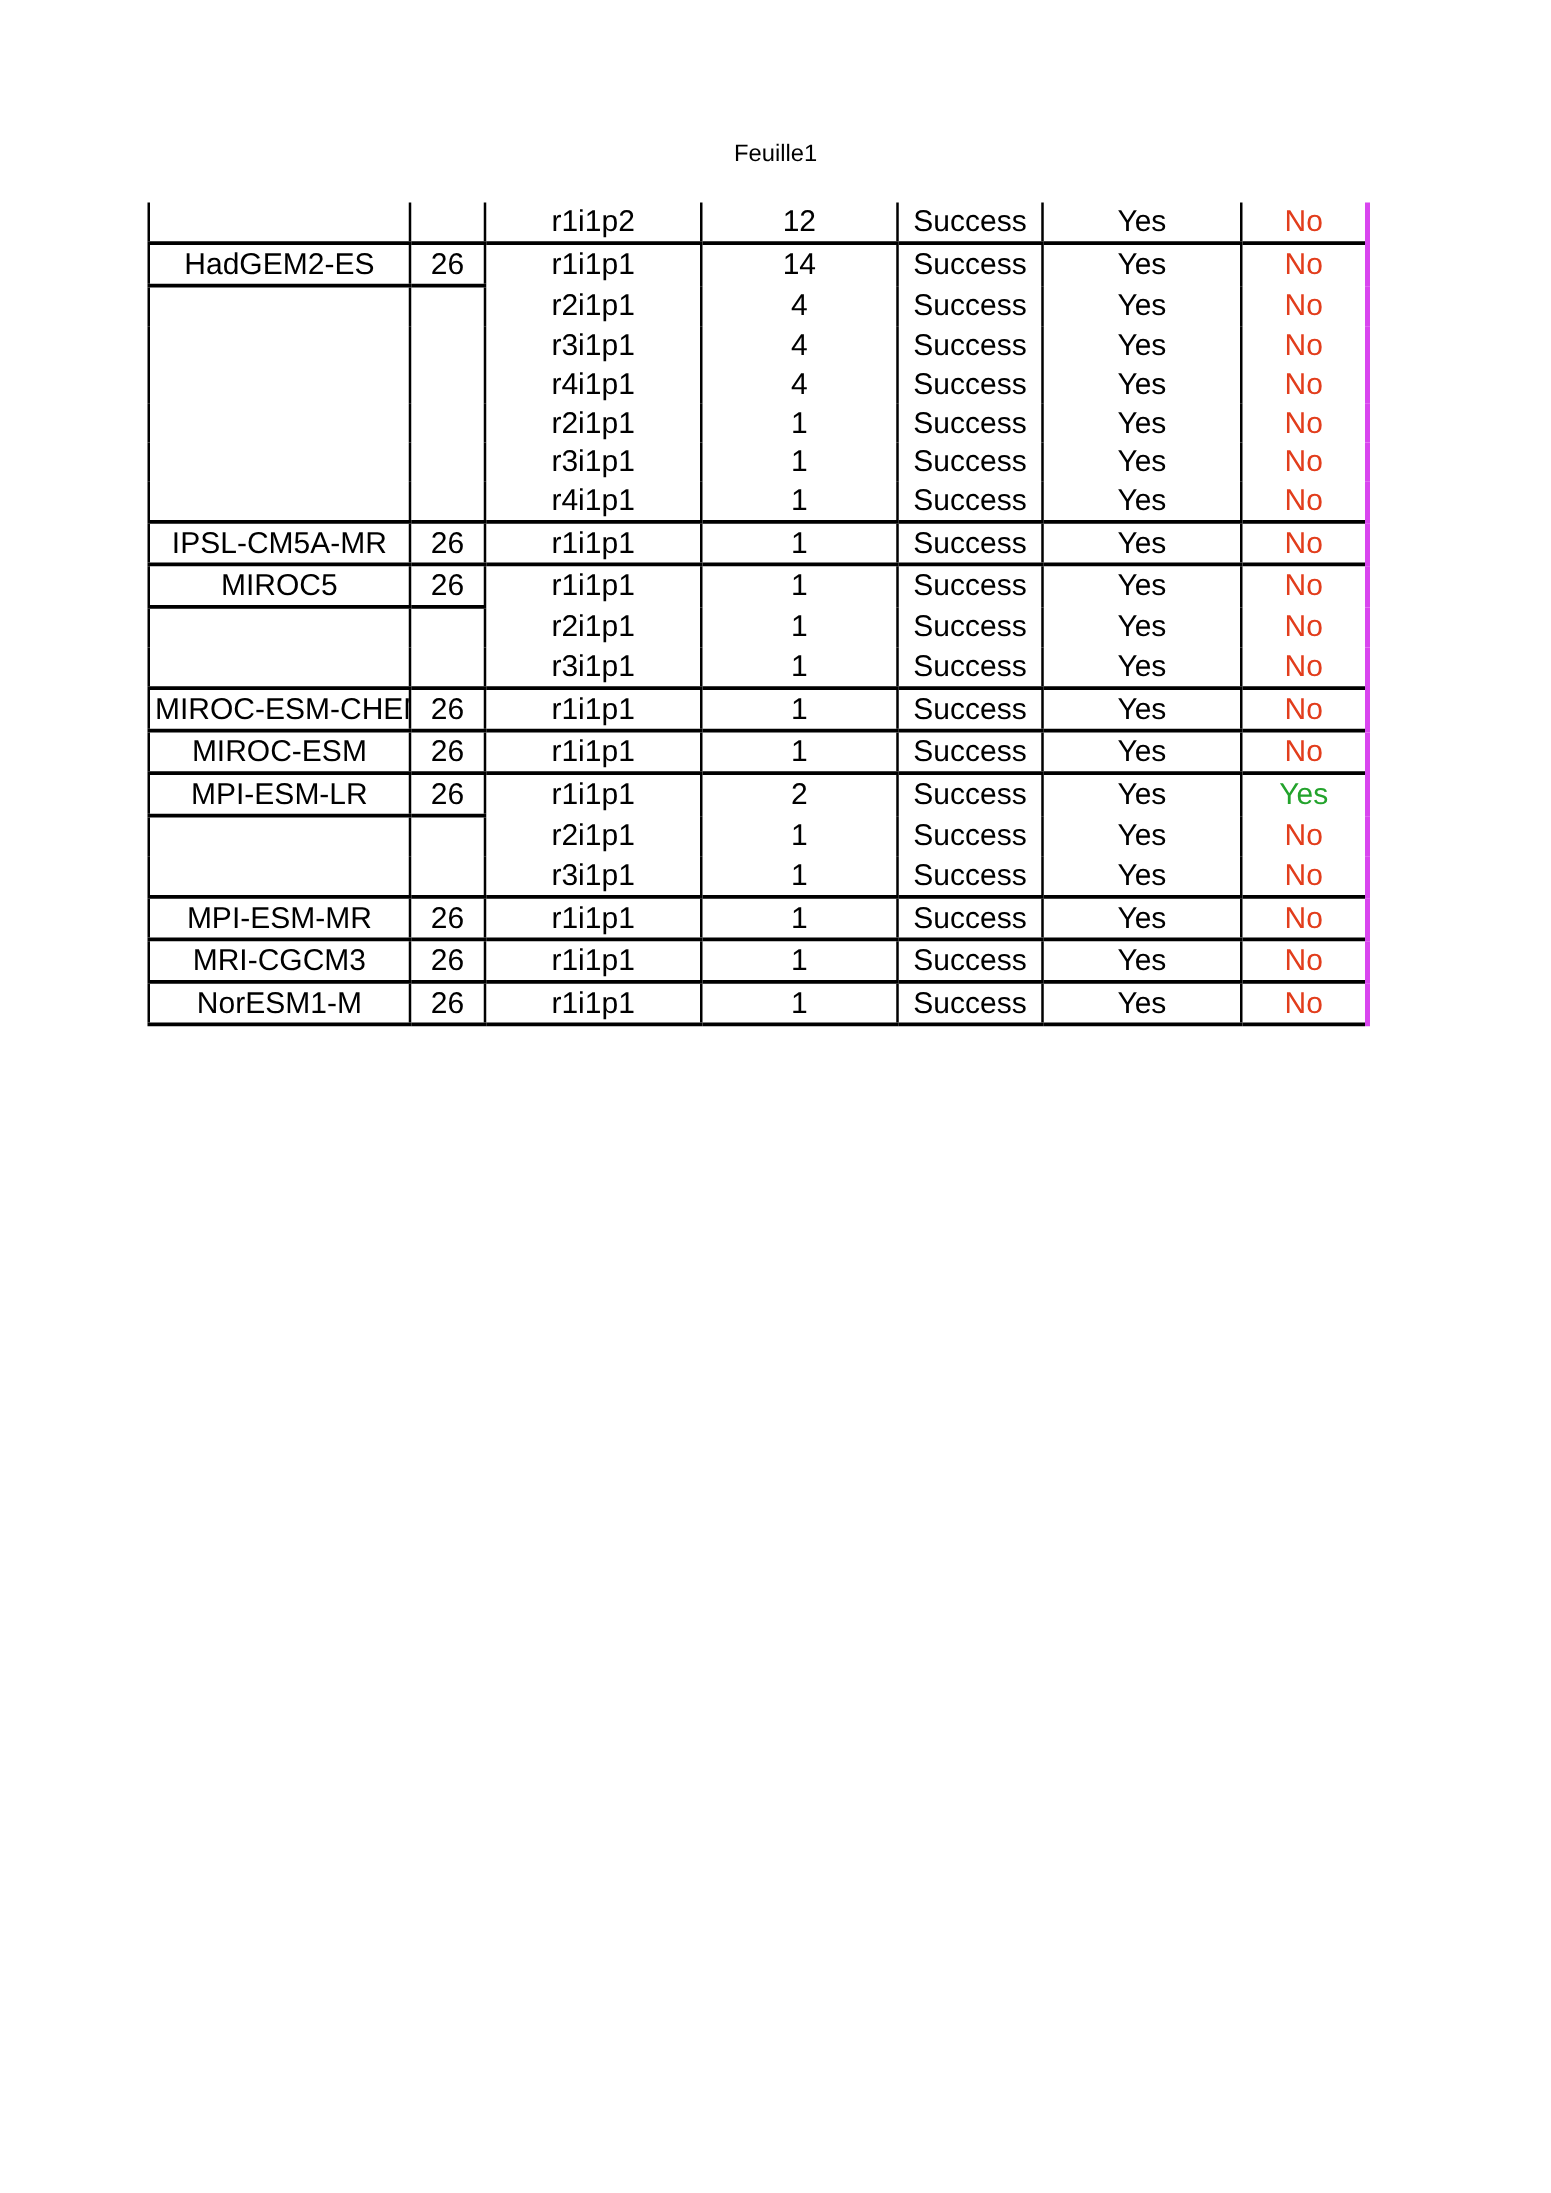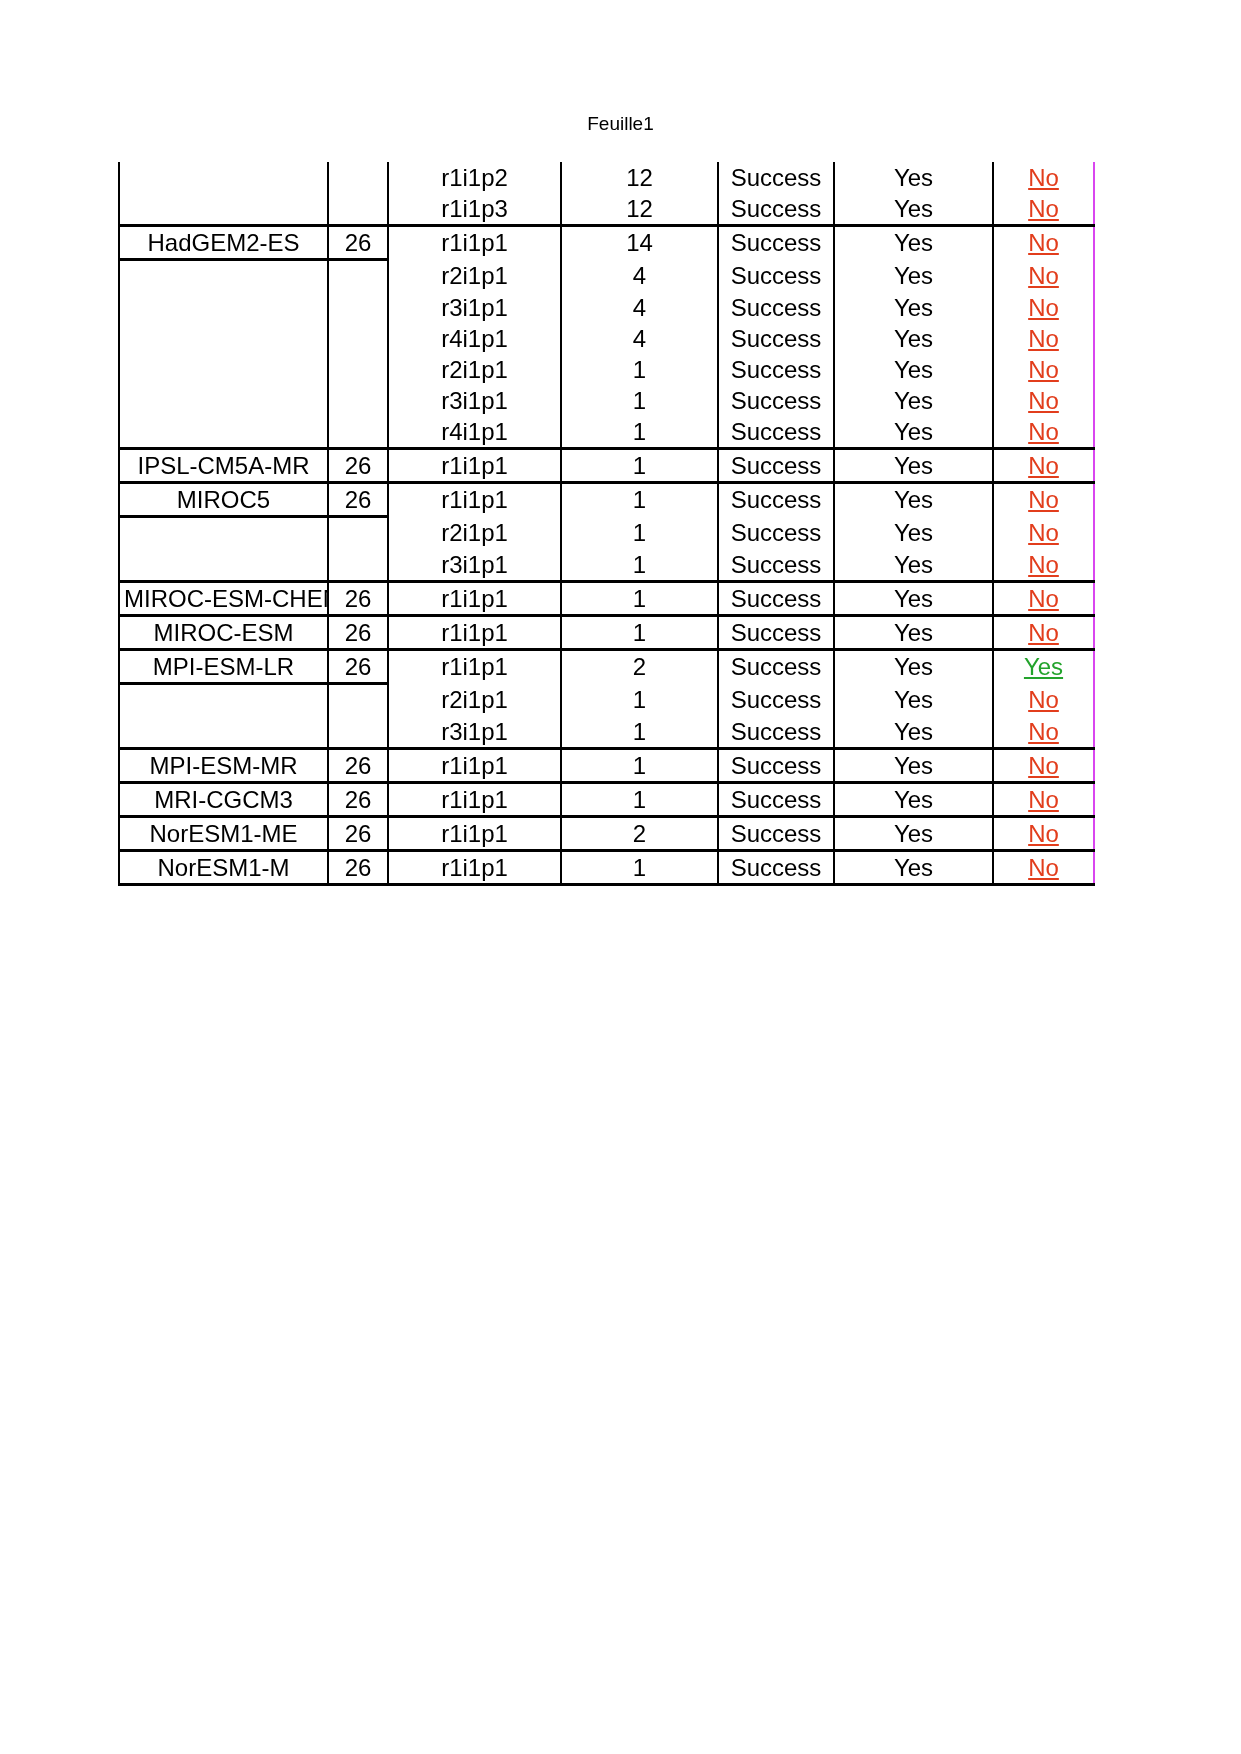--- a/index.html
+++ b/index.html
@@ -38,22 +38,21 @@
   #model-table td {
     height: 31px;
     padding: 0 4px;
     text-align: center;
     vertical-align: middle;
     border-left: 2px solid #000;
     overflow: hidden;
     white-space: nowrap;
   }
   #model-table td:last-child {
-    border-right: 2px solid #d946ef;
-    text-decoration: underline;
+    border-right: 4px solid #d946ef;
   }
   
   #model-table tr.thick-top td {
     border-top: 3px solid #000;
   }
   
   #model-table tr.table-bottom td {
     border-bottom: 3px solid #000;
   }
   
@@ -94,29 +93,20 @@
     <tbody>
         <tr>
           <td class="c-model"></td>
           <td class="c-count"></td>
           <td class="c-run">r1i1p2</td>
           <td class="c-value">12</td>
           <td class="c-status">Success</td>
           <td class="c-flag1">Yes</td>
           <td class="c-flag2 red-text">No</td>
         </tr>
-        <tr>
-          <td class="c-model"></td>
-          <td class="c-count"></td>
-          <td class="c-run">r1i1p3</td>
-          <td class="c-value">12</td>
-          <td class="c-status">Success</td>
-          <td class="c-flag1">Yes</td>
-          <td class="c-flag2 red-text">No</td>
-        </tr>
         <tr class="thick-top model-box">
           <td class="c-model">HadGEM2-ES</td>
           <td class="c-count">26</td>
           <td class="c-run">r1i1p1</td>
           <td class="c-value">14</td>
           <td class="c-status">Success</td>
           <td class="c-flag1">Yes</td>
           <td class="c-flag2 red-text">No</td>
         </tr>
         <tr>
@@ -265,29 +255,20 @@
         </tr>
         <tr class="thick-top">
           <td class="c-model">MRI-CGCM3</td>
           <td class="c-count">26</td>
           <td class="c-run">r1i1p1</td>
           <td class="c-value">1</td>
           <td class="c-status">Success</td>
           <td class="c-flag1">Yes</td>
           <td class="c-flag2 red-text">No</td>
         </tr>
-        <tr class="thick-top">
-          <td class="c-model">NorESM1-ME</td>
-          <td class="c-count">26</td>
-          <td class="c-run">r1i1p1</td>
-          <td class="c-value">2</td>
-          <td class="c-status">Success</td>
-          <td class="c-flag1">Yes</td>
-          <td class="c-flag2 red-text">No</td>
-        </tr>
         <tr class="thick-top table-bottom">
           <td class="c-model">NorESM1-M</td>
           <td class="c-count">26</td>
           <td class="c-run">r1i1p1</td>
           <td class="c-value">1</td>
           <td class="c-status">Success</td>
           <td class="c-flag1">Yes</td>
           <td class="c-flag2 red-text">No</td>
         </tr>
       </tbody>

